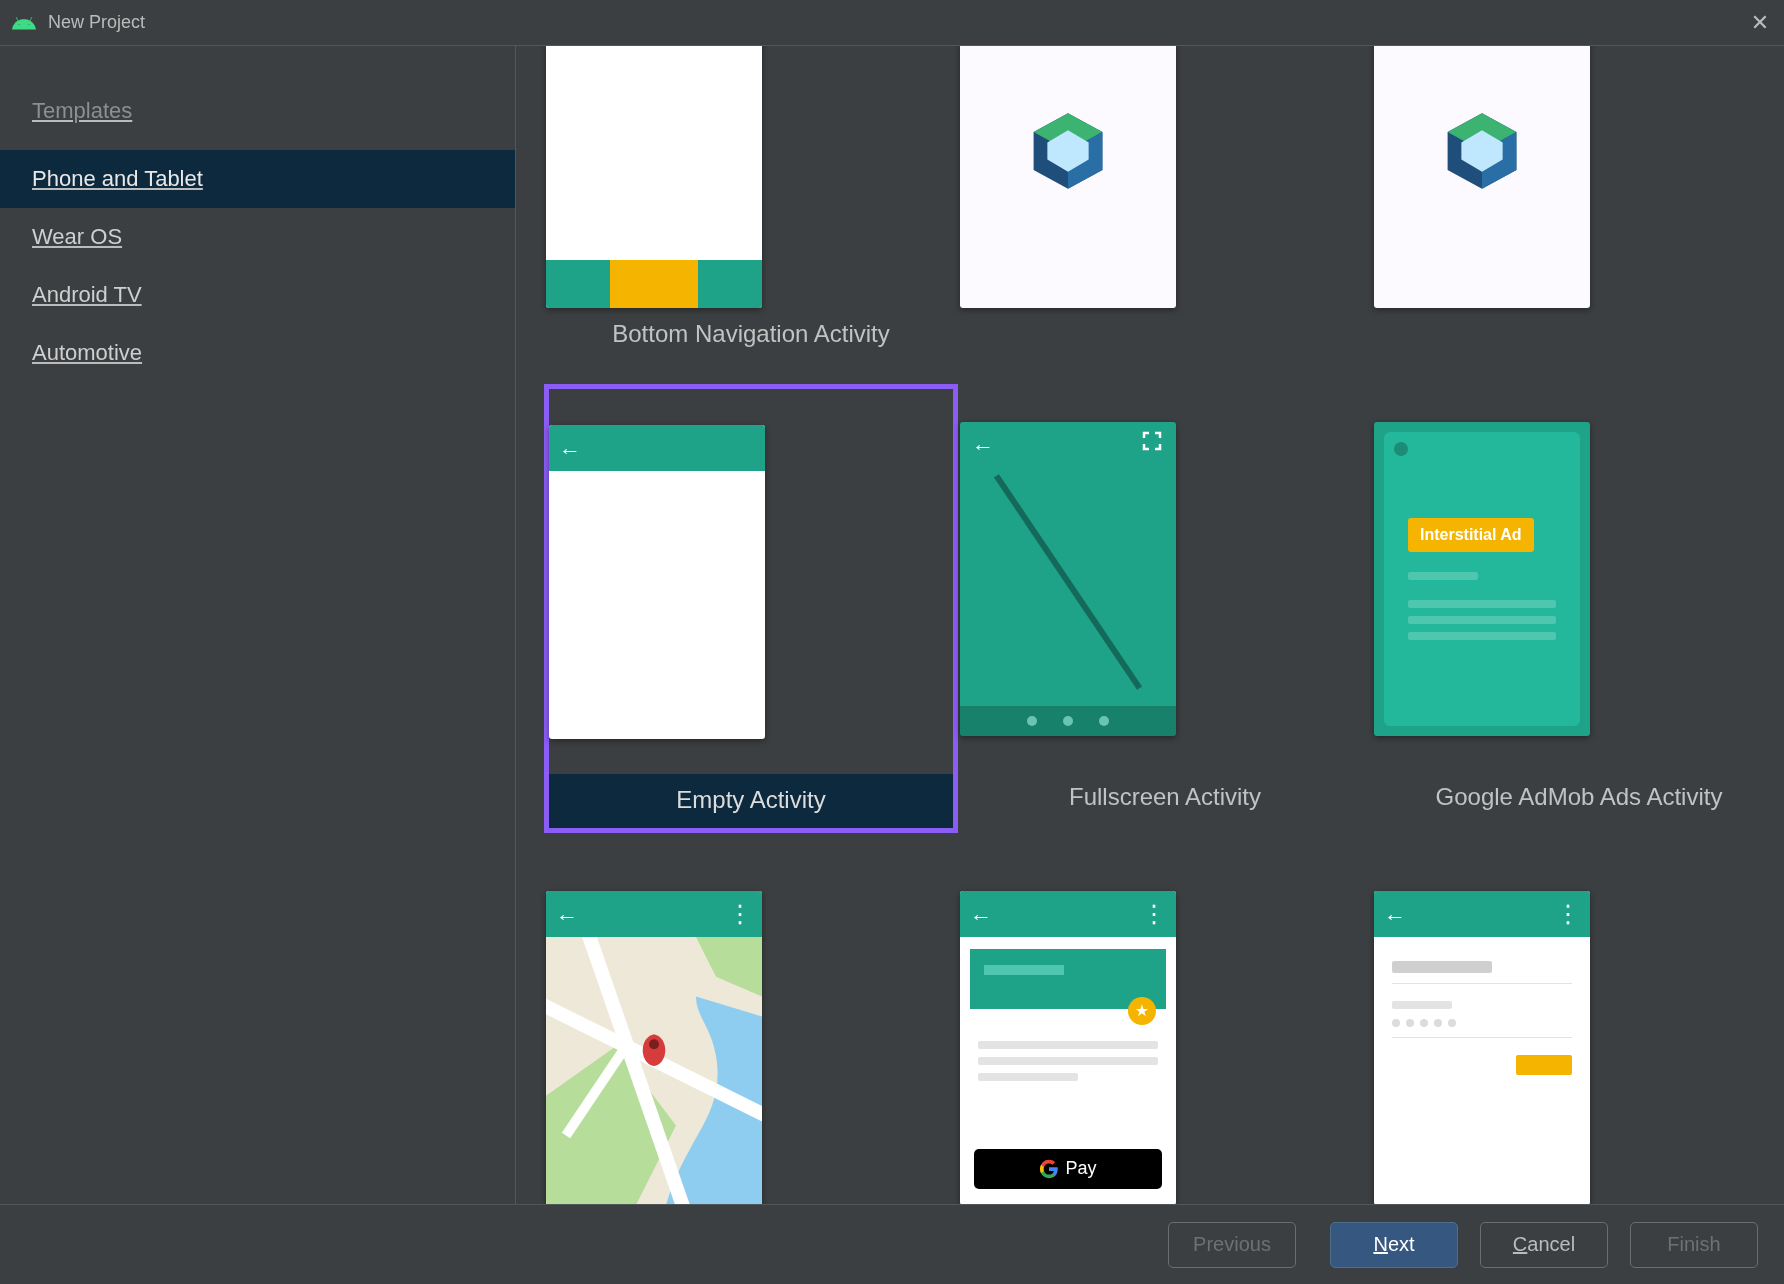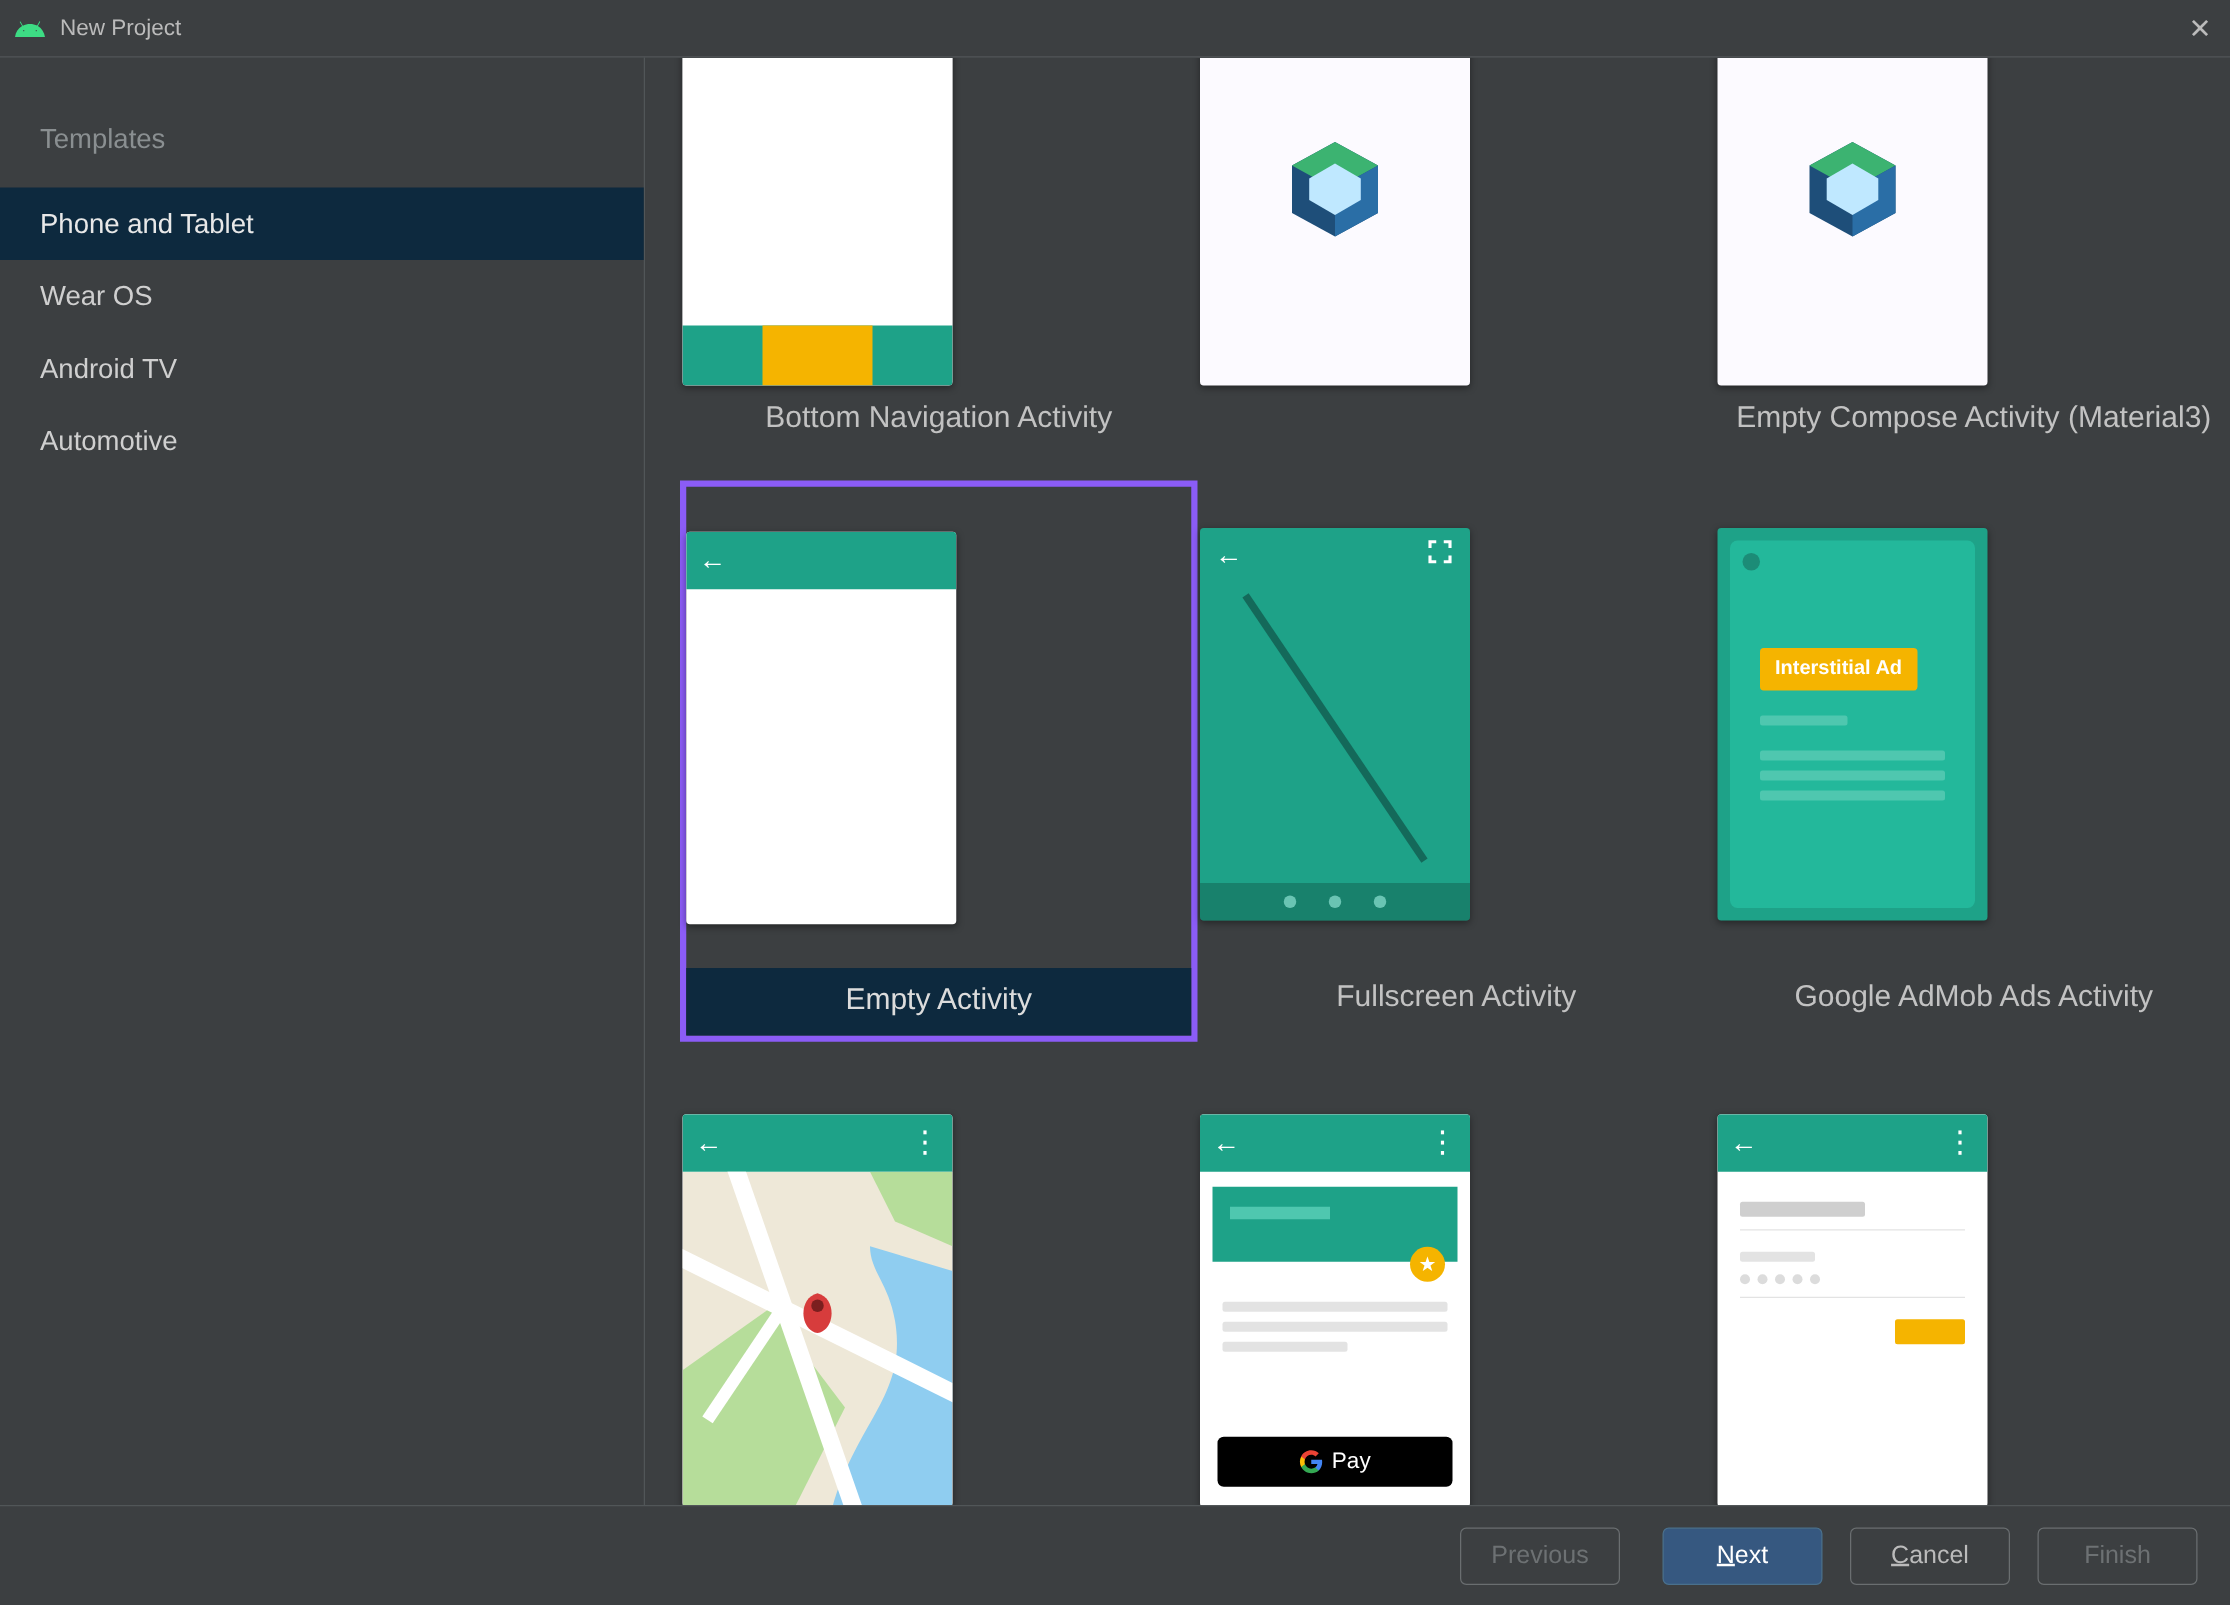--- a/index.html
+++ b/index.html
@@ -29,20 +29,21 @@
   .titlebar .spacer { flex: 1; }
   .titlebar .close {
     color: #bbbbbb; font-size: 22px;
     width: 24px; text-align: center; cursor: pointer;
   }
 
   .main {
     flex: 1;
     display: flex;
     min-height: 0;
+    text-decoration: underline;
   }
 
   
   .sidebar {
     width: 516px;
     border-right: 1px solid #515658;
     display: flex;
     flex-direction: column;
     padding-top: 40px;
   }
@@ -311,21 +312,20 @@
             <div class="thumb thumb-compose m3">
 
               <svg class="compose-logo" viewBox="0 0 100 100">
                 <polygon points="50,6 90,28 90,72 50,94 10,72 10,28" fill="#1e4e79"></polygon>
                 <polygon points="50,6 90,28 50,50 10,28" fill="#3cb371"></polygon>
                 <polygon points="50,50 90,28 90,72 50,94" fill="#2a6ea6"></polygon>
                 <polygon points="50,26 74,40 74,60 50,74 26,60 26,40" fill="#bfe8ff"></polygon>
               </svg>
             </div>
           </div>
-          <div class="label">Empty Compose Activity (Material3)</div>
         </div>
 
         <div class="cell selected">
           <div class="thumbwrap">
             <div class="thumb">
               <div class="appbar">
                   <span class="arrow-back"></span>
                   <span></span>
                 </div>
             </div>

